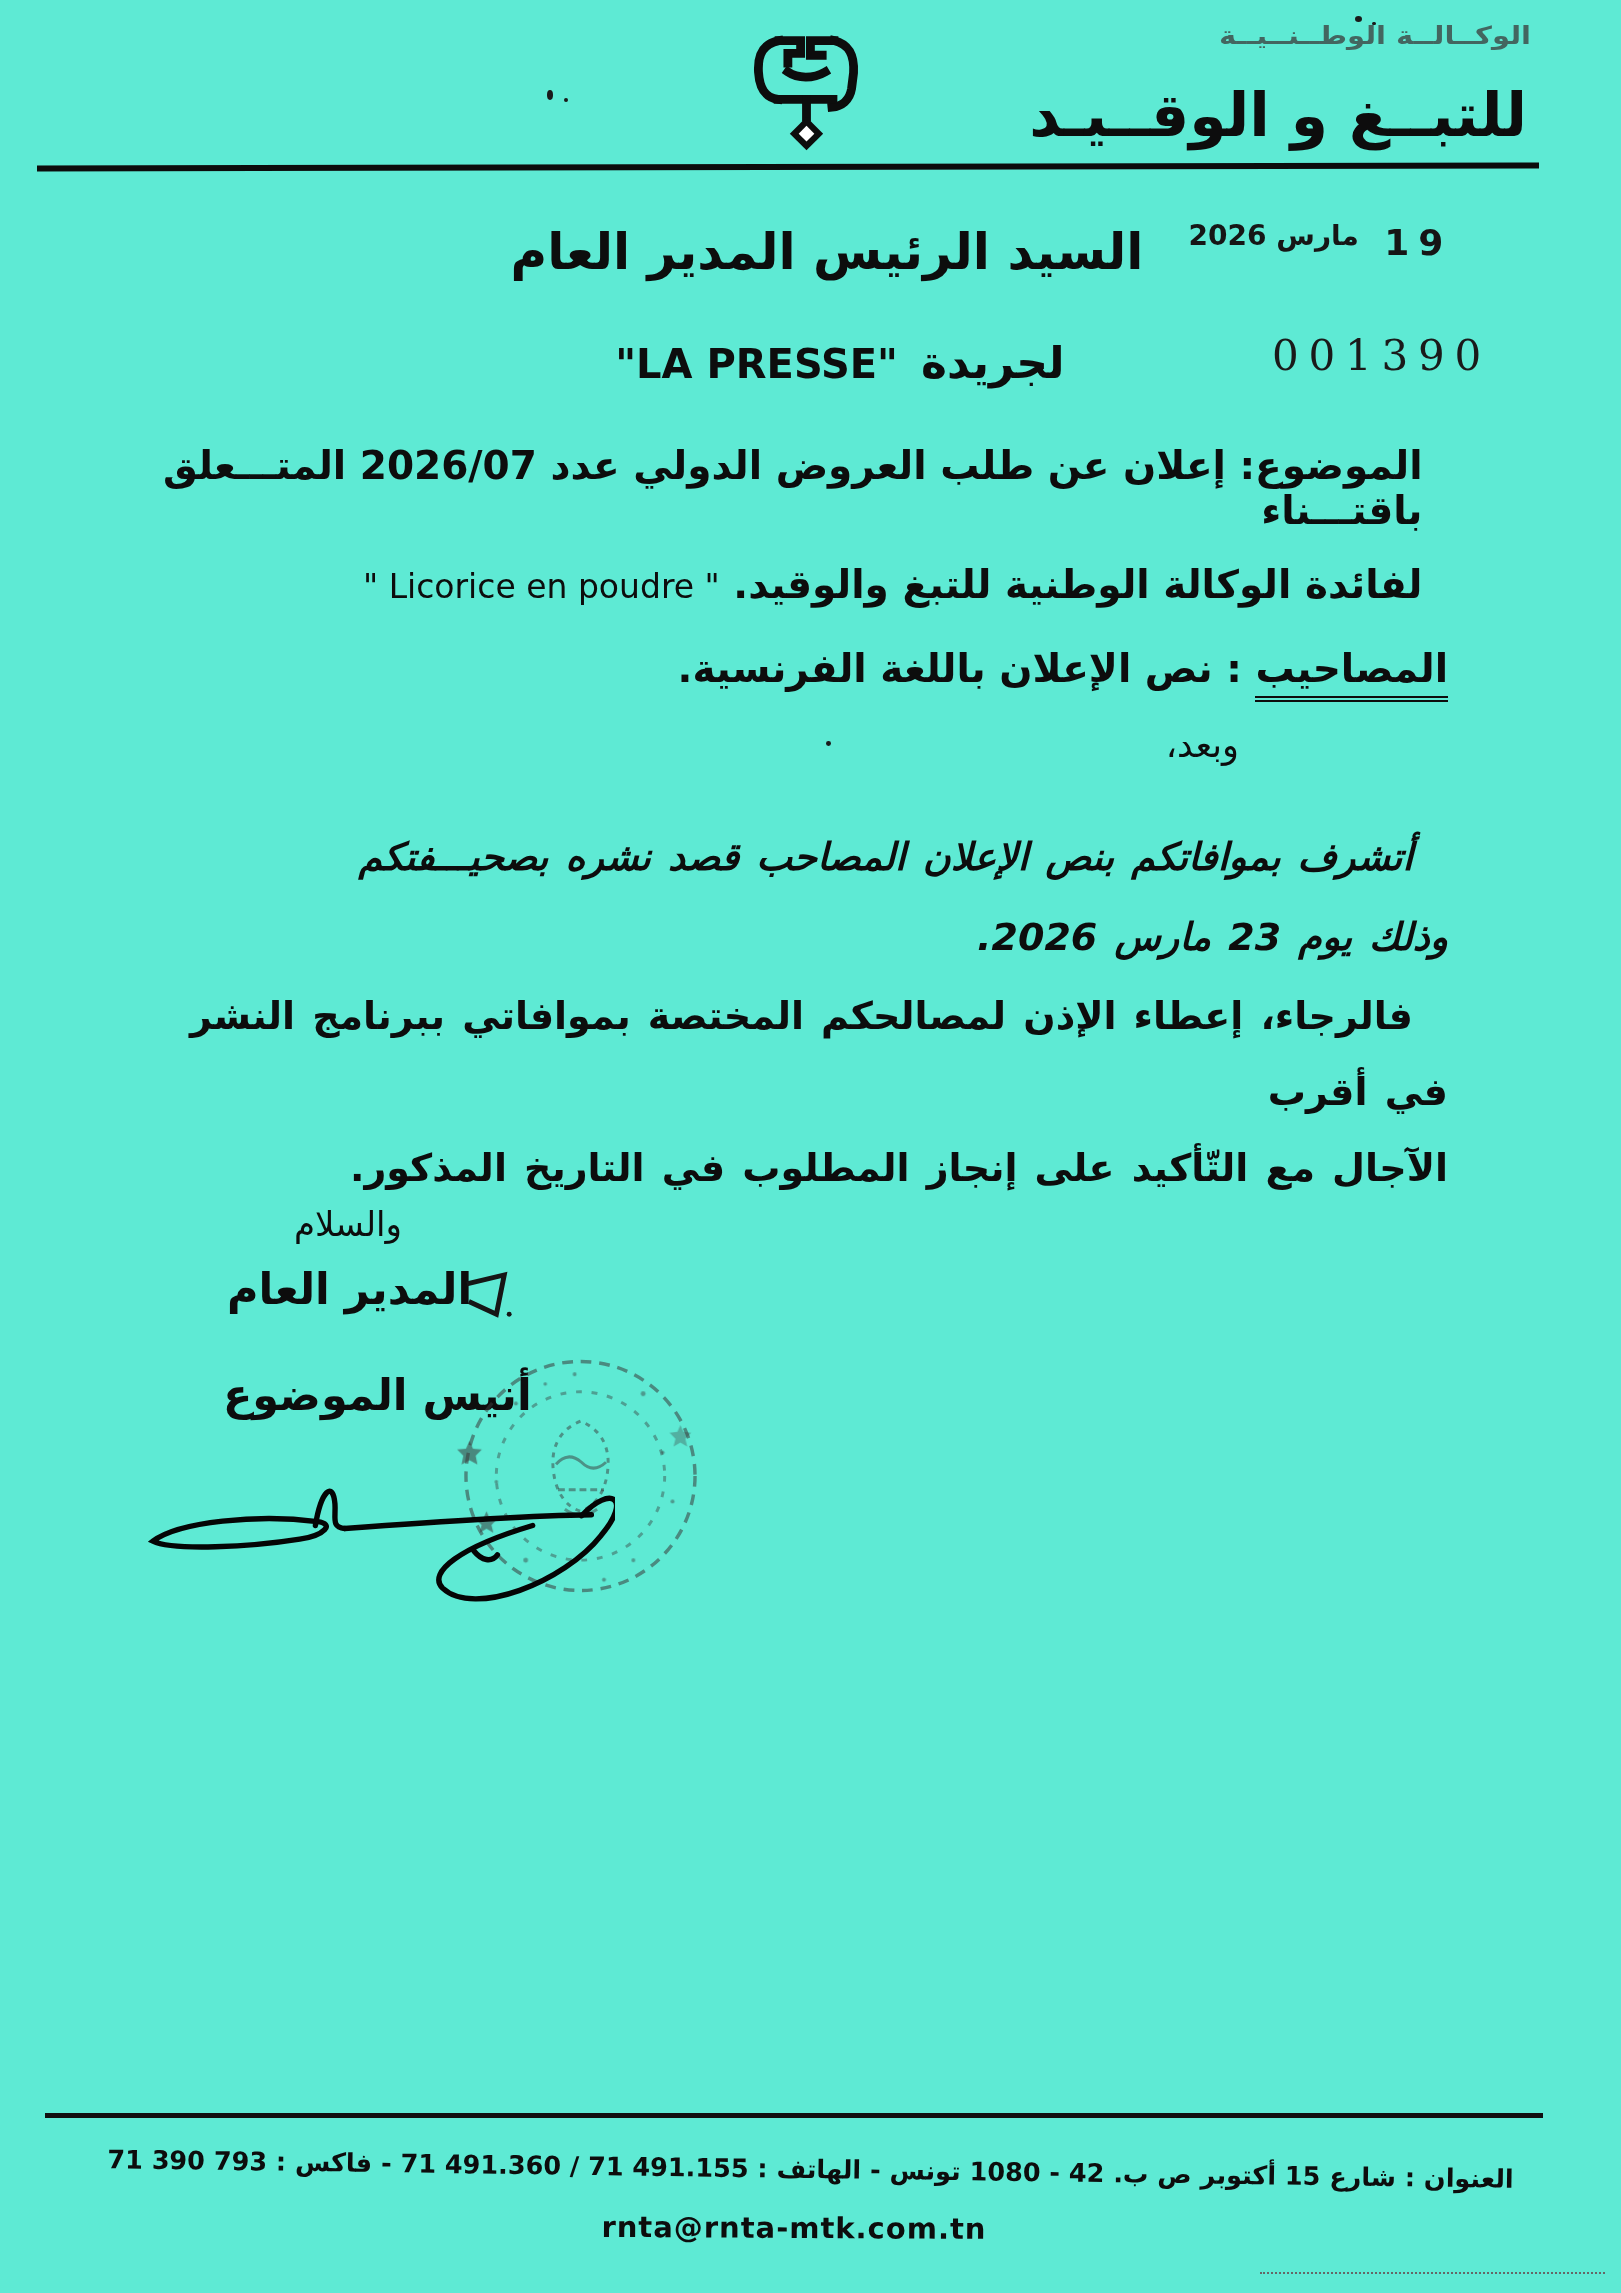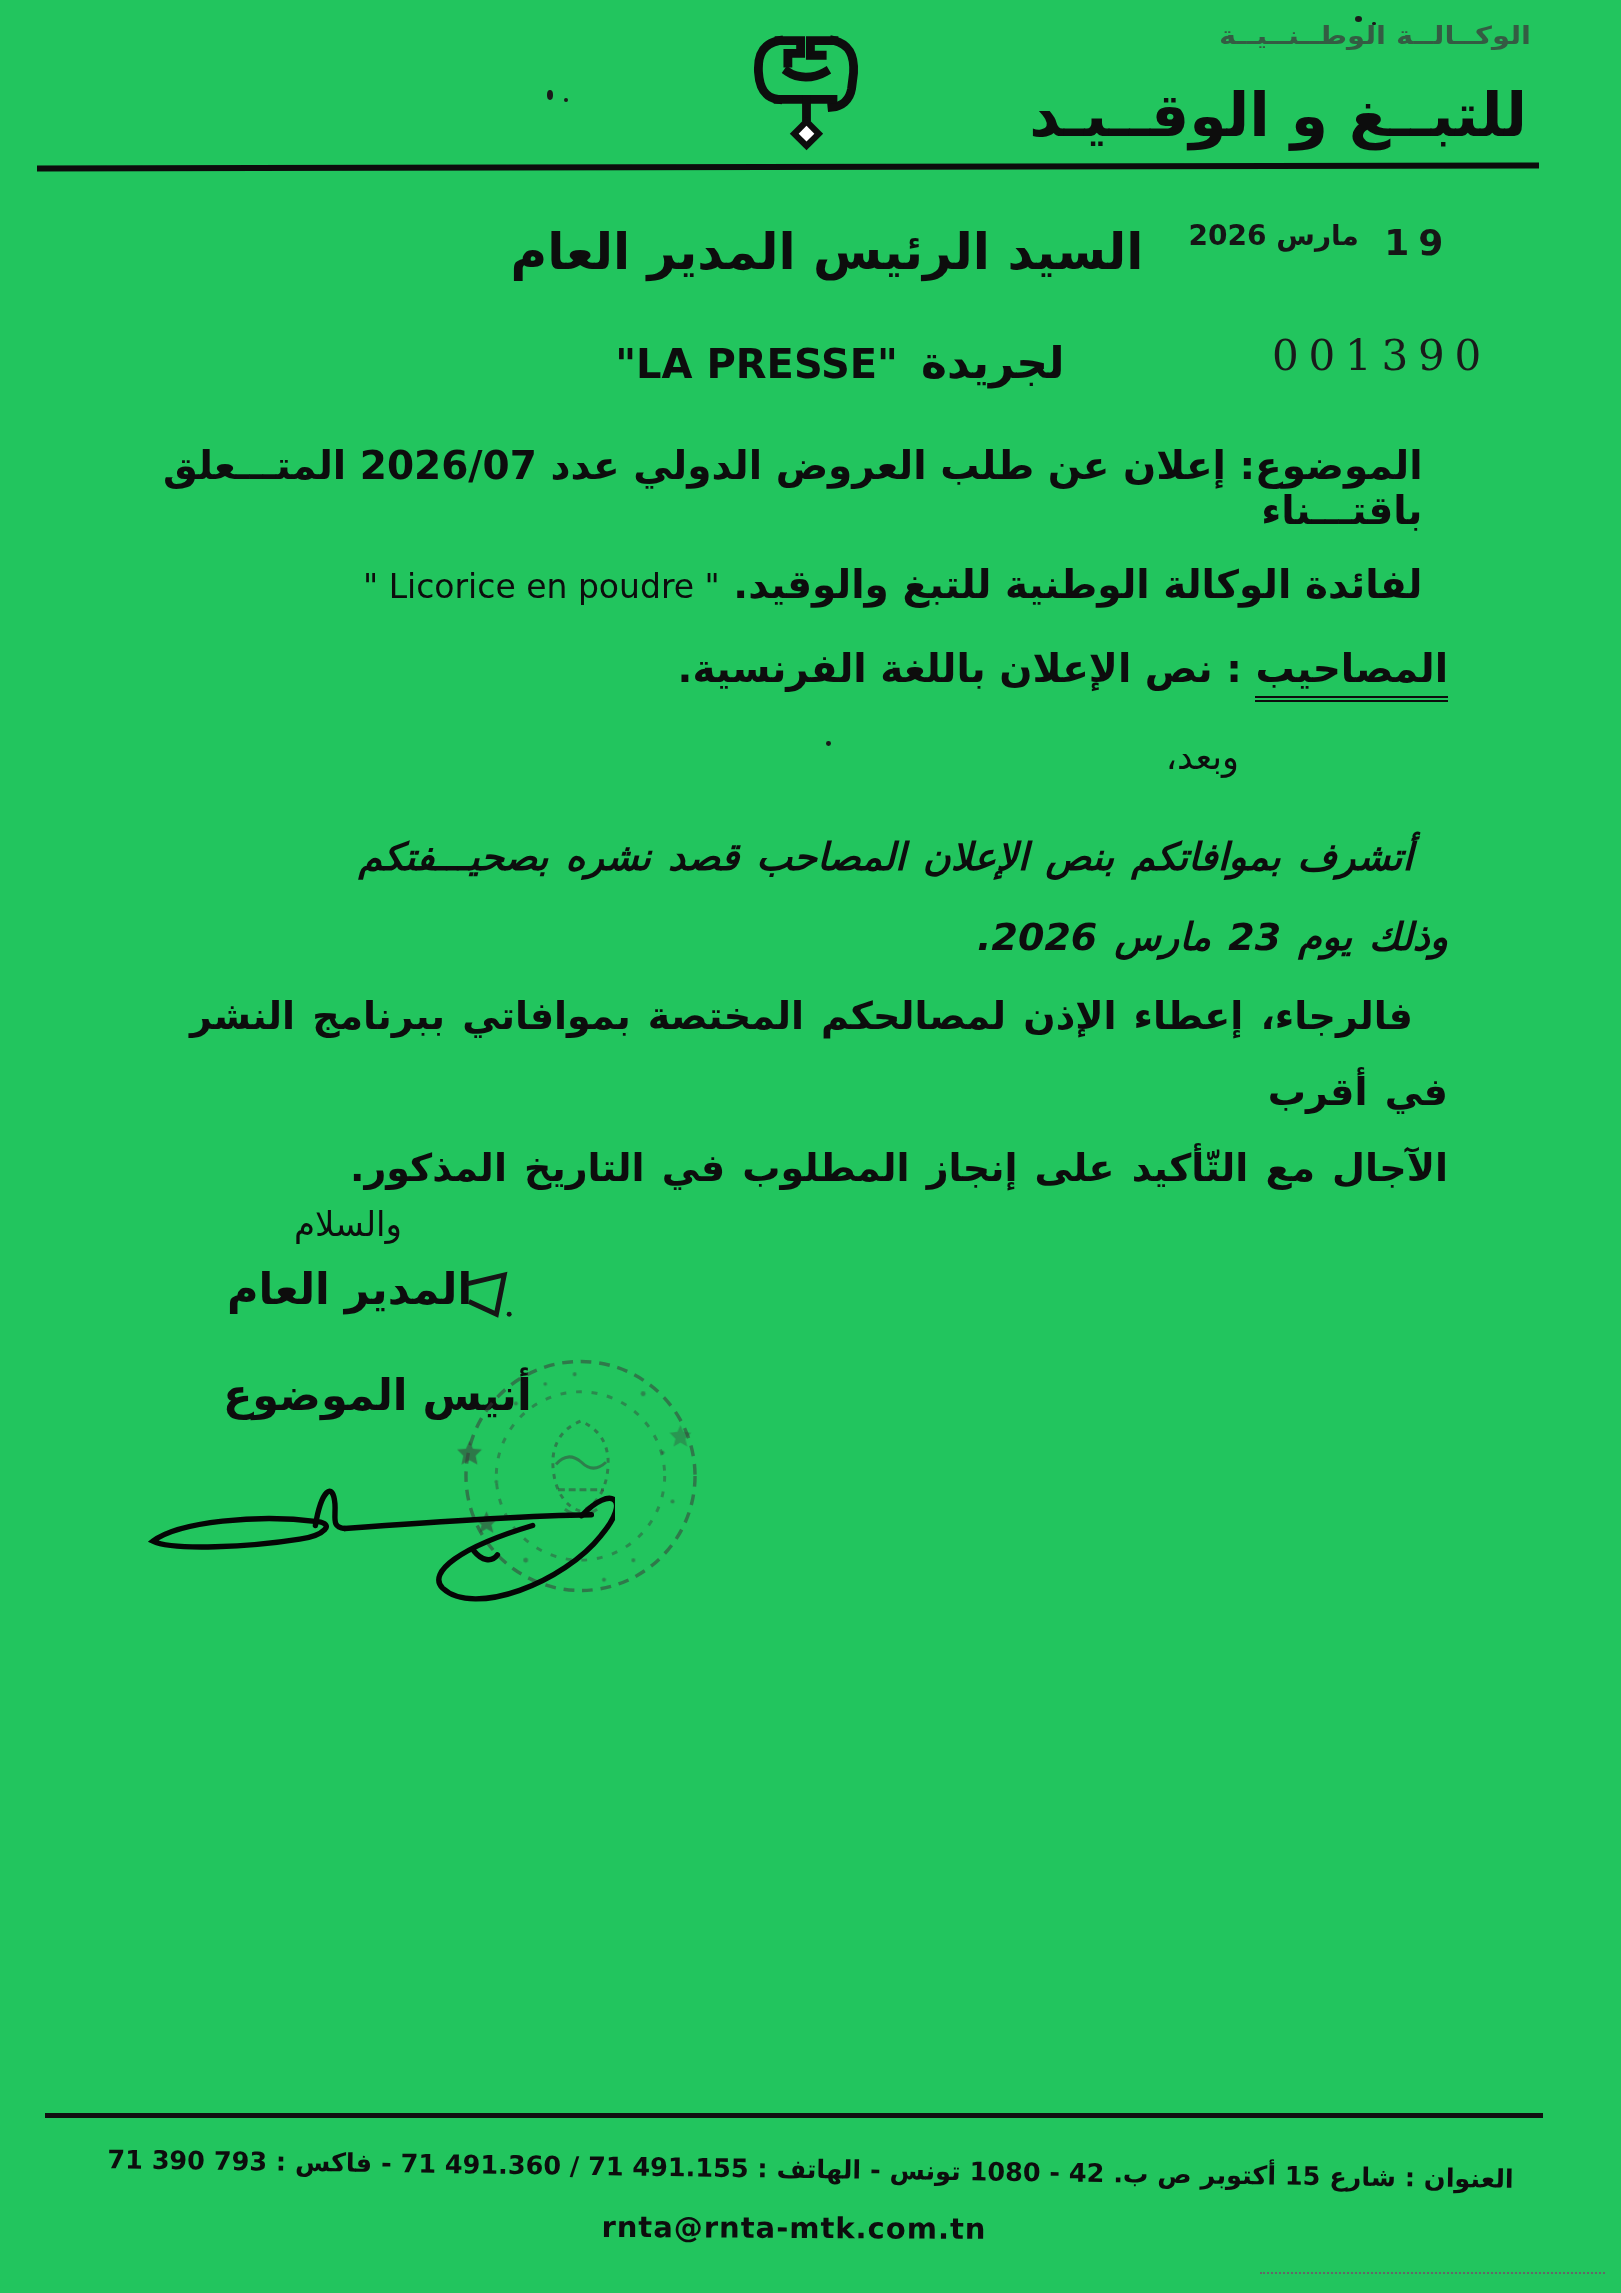--- a/index.html
+++ b/index.html
@@ -2,21 +2,21 @@
 <html lang="ar"><head>
 <meta charset="utf-8">
 <style>
   * { margin: 0; padding: 0; box-sizing: border-box; }
   html, body { background: #e8e8e8; }
   .page {
     position: relative;
     width: 1621px;
     height: 2294px;
     margin: 0 auto;
-    background: #22c55e;
+    background: #5eead4;
     overflow: hidden;
     font-family: "DejaVu Sans", sans-serif;
     color: #0d0d0d;
   }
   .abs { position: absolute; }
 
   
   .org-line1 {
     top: 17.6px; right: 90px;
     direction: rtl;
@@ -93,21 +93,21 @@
   .attach-line { margin-top: 39px; }
   .attach-label {
     display: inline-block;
     border-bottom: 6.9px double #0d0d0d;
     padding-bottom: 4.9px;
   }
 
   
   .greeting {
     top: 725px; right: 382px;
-    direction: rtl; font-size: 35px; margin-top: 12px;
+    direction: rtl; font-size: 35px;
   }
   .para {
     right: 173px; left: 147px;
     direction: rtl; text-align: right;
     font-size: 38px; font-weight: bold;
     line-height: 80px;
     text-indent: 35px;
     word-spacing: 3.9px;
   }
   .para1 { top: 817px; font-style: italic; }

